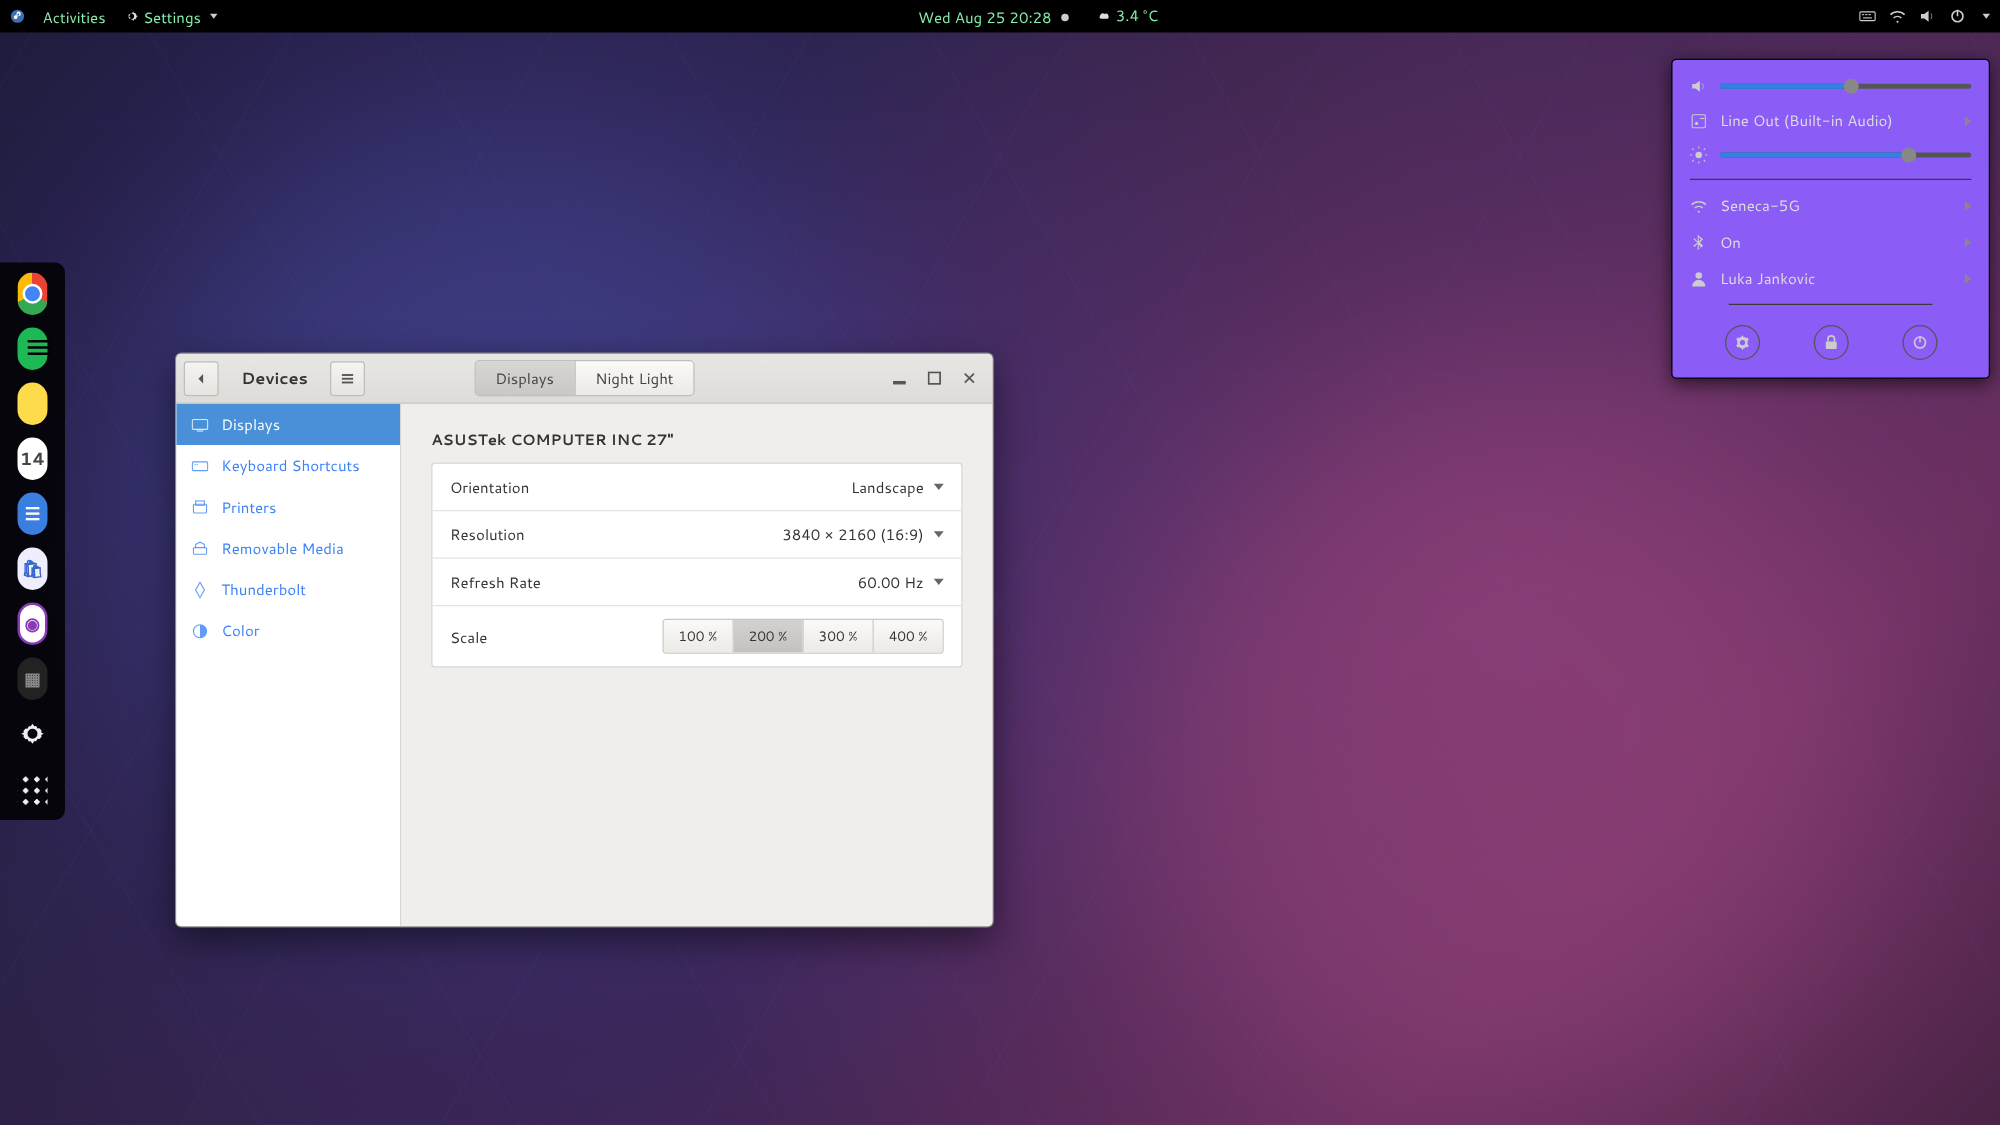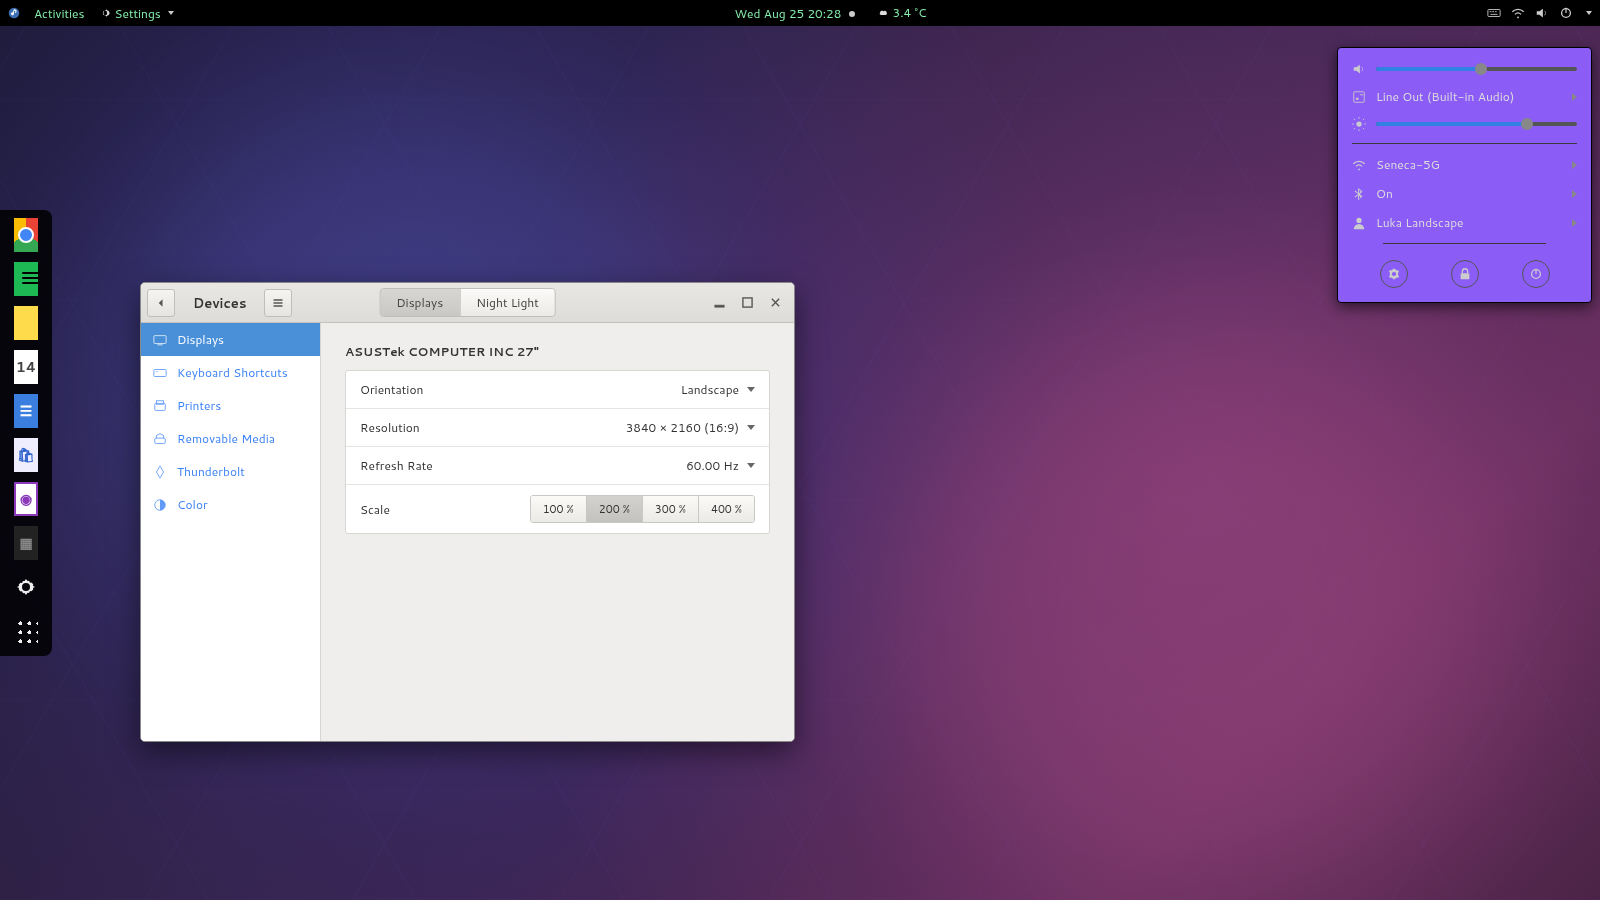--- a/index.html
+++ b/index.html
@@ -28,21 +28,21 @@
 .topbar .center{flex:1; text-align:center;}
 .topbar .item{display:flex;align-items:center;gap:4px; cursor:default;}
 .topbar svg{width:12px;height:12px;fill:#ddd;}
 .topbar .right .icon{width:14px;height:14px;fill:#ccc;cursor:pointer;}
 .topbar .right{gap:10px;}
 .caret{width:0;height:0;border-left:3px solid transparent;border-right:3px solid transparent;border-top:4px solid #ccc; margin-left:3px;}
 .dot{width:6px;height:6px;border-radius:50%;background:#ccc;display:inline-block;margin-left:4px;}
 
 
 .dock{position:absolute; left:0; top:210px; width:52px; background:rgba(0,0,0,.85); border-top-right-radius:8px; border-bottom-right-radius:8px; padding:8px 0; display:flex; flex-direction:column; align-items:center; gap:10px; z-index:5;}
-.dock .app{width:24px;height:34px;border-radius:0; display:flex;align-items:center;justify-content:center; font-size:14px; font-weight:bold; cursor:pointer;}
+.dock .app{width:24px;height:34px;border-radius:16px; display:flex;align-items:center;justify-content:center; font-size:14px; font-weight:bold; cursor:pointer;}
 .chrome{background:radial-gradient(circle at 50% 50%, #fff 0 25%, transparent 26%), conic-gradient(#ea4335 0 120deg, #34a853 120deg 240deg, #fbbc05 240deg 360deg); border-radius:50%; position:relative;}
 .chrome::after{content:"";position:absolute;width:12px;height:12px;border-radius:50%;background:#4285f4;border:2px solid #fff;}
 .spotify{background:#1db954;border-radius:50%;position:relative;}
 .spotify::before{content:"";position:absolute;width:18px;height:2px;background:#000;border-radius:2px;top:10px;left:8px;box-shadow:0 5px 0 #000, 0 10px 0 #000;}
 .notes{background:#fddb4b;} .notes::after{content:"";}
 .cal{background:#fff;color:#444;}
 .todo{background:#3a7fe0;}
 .software{background:#eef;}
 .podcast{background:#fff;border:2px solid #8a3ab9;}
 .term{background:#222;color:#888;}
@@ -205,21 +205,21 @@
         <path d="M7 1v6L4 4 3 5l4 3-4 3 1 1 3-3v6l5-4-3-3 3-3-5-4zm1 2l2 2-2 2zm0 7l2 2-2 2z"></path>
       </svg>
     <span>On</span>
     <span class="arrow"></span>
   </div>
   <div class="row">
     <svg viewBox="0 0 16 16">
         <circle cx="8" cy="5" r="3"></circle>
         <path d="M2 15a6 6 0 0 1 12 0z"></path>
       </svg>
-    <span>Luka Landscape</span>
+    <span>Luka Jankovic</span>
     <span class="arrow"></span>
   </div>
   <div class="sep" style="margin:6px 45px"></div>
   <div class="actions">
     <div class="abtn">
         <svg viewBox="0 0 16 16">
           <path d="M8 5a3 3 0 1 0 0 6 3 3 0 0 0 0-6zm6 3a6 6 0 0 1-.3 1.9l1.5 1.2-1.5 2.6-1.8-.6a6 6 0 0 1-3.3 1.9L8 17l-.6-2a6 6 0 0 1-3.3-1.9l-1.8.6-1.5-2.6 1.5-1.2A6 6 0 0 1 2 8a6 6 0 0 1 .3-1.9L.8 4.9l1.5-2.6 1.8.6A6 6 0 0 1 7.4 1L8-1l.6 2a6 6 0 0 1 3.3 1.9l1.8-.6 1.5 2.6-1.5 1.2A6 6 0 0 1 14 8z" transform="scale(.8) translate(2 2)"></path>
         </svg>
       </div>
     <div class="abtn">

